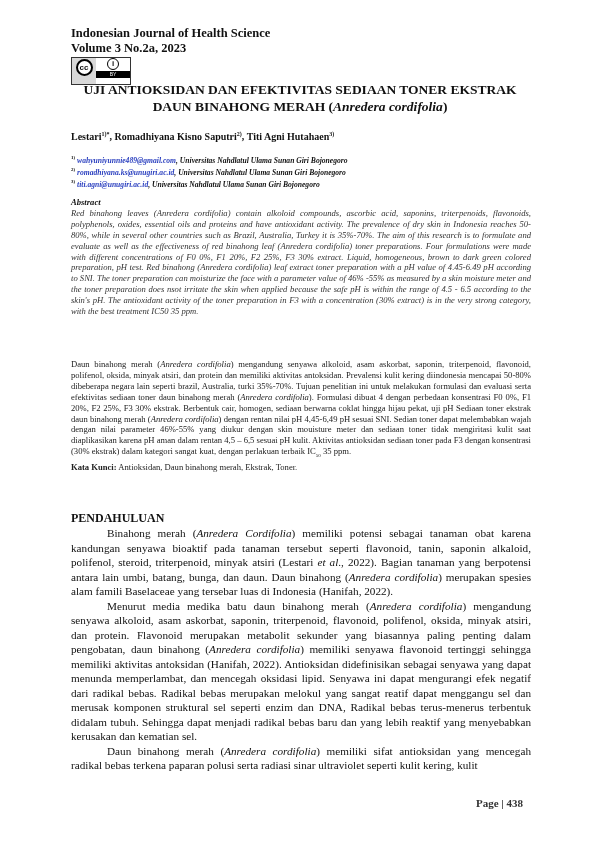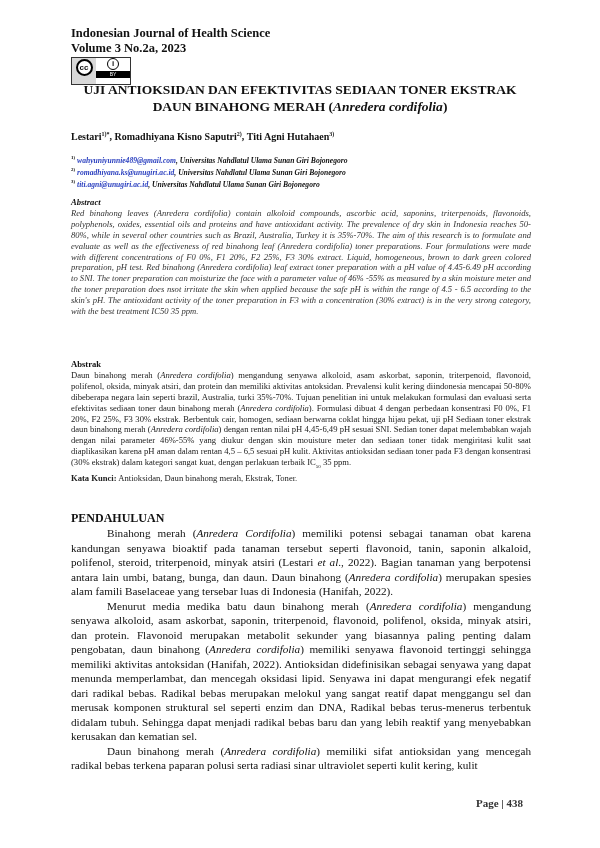--- a/index.html
+++ b/index.html
@@ -68,21 +68,20 @@
     <div><sup>2)</sup> <a>romadhiyana.ks@unugiri.ac.id</a><span>, Universitas Nahdlatul Ulama Sunan Giri Bojonegoro</span></div>
     <div><sup>3)</sup> <a>titi.agni@unugiri.ac.id</a><span>, Universitas Nahdlatul Ulama Sunan Giri Bojonegoro</span></div>
   </div>
 
   <div class="abs-en">
     <div class="head">Abstract</div>
     <div>Red binahong leaves (Anredera cordifolia) contain alkoloid compounds, ascorbic acid, saponins, triterpenoids, flavonoids, polyphenols, oxides, essential oils and proteins and have antioxidant activity. The prevalence of dry skin in Indonesia reaches 50-80%, while in several other countries such as Brazil, Australia, Turkey it is 35%-70%. The aim of this research is to formulate and evaluate as well as the effectiveness of red binahong leaf (Anredera cordifolia) toner preparations. Four formulations were made with different concentrations of F0 0%, F1 20%, F2 25%, F3 30% extract. Liquid, homogeneous, brown to dark green colored preparation, pH test. Red binahong (Anredera cordifolia) leaf extract toner preparation with a pH value of 4.45-6.49 pH according to SNI. The toner preparation can moisturize the face with a parameter value of 46% -55% as measured by a skin moisture meter and the toner preparation does nsot irritate the skin when applied because the safe pH is within the range of 4.5 - 6.5 according to the skin's pH. The antioxidant activity of the toner preparation in F3 with a concentration (30% extract) is in the very strong category, with the best treatment IC50 35 ppm.</div>
   </div>
 
   <div class="abs-id">
-    <div class="head">Abstrak</div>
     <div><span>Daun binahong merah (</span><i>Anredera cordifolia</i><span>) mengandung senyawa alkoloid, asam askorbat, saponin, triterpenoid, flavonoid, polifenol, oksida, minyak atsiri, dan protein dan memiliki aktivitas antoksidan. Prevalensi kulit kering diindonesia mencapai 50-80% dibeberapa negara lain seperti brazil, Australia, turki 35%-70%. Tujuan penelitian ini untuk melakukan formulasi dan evaluasi serta efektivitas sediaan toner daun binahong merah (</span><i>Anredera cordifolia</i><span>). Formulasi dibuat 4 dengan perbedaan konsentrasi F0 0%, F1 20%, F2 25%, F3 30% ekstrak. Berbentuk cair, homogen, sediaan berwarna coklat hingga hijau pekat, uji pH Sediaan toner ekstrak daun binahong merah (</span><i>Anredera cordifolia</i><span>) dengan rentan nilai pH 4,45-6,49 pH sesuai SNI. Sedian toner dapat melembabkan wajah dengan nilai parameter 46%-55% yang diukur dengan skin mouisture meter dan sediaan toner tidak mengiritasi kulit saat diaplikasikan karena pH aman dalam rentan 4,5 – 6,5 sesuai pH kulit. Aktivitas antioksidan sediaan toner pada F3 dengan konsentrasi (30% ekstrak) dalam kategori sangat kuat, dengan perlakuan terbaik IC</span><sub>50</sub><span> 35 ppm.</span></div>
     <div><b>Kata Kunci:</b><span> Antioksidan, Daun binahong merah, Ekstrak, Toner.</span></div>
   </div>
 
   <div class="pendahuluan">
     <h2>PENDAHULUAN</h2>
     <p><span>Binahong merah (</span><i>Anredera Cordifolia</i><span>) memiliki potensi sebagai tanaman obat karena kandungan senyawa bioaktif pada tanaman tersebut seperti flavonoid, tanin, saponin alkaloid, polifenol, steroid, triterpenoid, minyak atsiri (Lestari </span><i>et al</i><span>., 2022). Bagian tanaman yang berpotensi antara lain umbi, batang, bunga, dan daun. Daun binahong (</span><i>Anredera cordifolia</i><span>) merupakan spesies alam famili Baselaceae yang tersebar luas di Indonesia (Hanifah, 2022).</span></p>
     <p><span>Menurut media medika batu daun binahong merah (</span><i>Anredera cordifolia</i><span>) mengandung senyawa alkoloid, asam askorbat, saponin, triterpenoid, flavonoid, polifenol, oksida, minyak atsiri, dan protein. Flavonoid merupakan metabolit sekunder yang biasannya paling penting dalam pengobatan, daun binahong (</span><i>Anredera cordifolia</i><span>) memiliki senyawa flavonoid tertinggi sehingga memiliki aktivitas antoksidan (Hanifah, 2022). Antioksidan didefinisikan sebagai senyawa yang dapat menunda memperlambat, dan mencegah oksidasi lipid. Senyawa ini dapat mengurangi efek negatif dari radikal bebas. Radikal bebas merupakan melokul yang sangat reatif dapat menggangu sel dan merusak komponen struktural sel seperti enzim dan DNA, Radikal bebas terus-menerus terbentuk didalam tubuh. Sehingga dapat menjadi radikal bebas baru dan yang lebih reaktif yang menyebabkan kerusakan dan kematian sel.</span></p>
     <p><span>Daun binahong merah (</span><i>Anredera cordifolia</i><span>) memiliki sifat antioksidan yang mencegah radikal bebas terkena paparan polusi serta radiasi sinar ultraviolet seperti kulit kering, kulit</span></p>
   </div>

